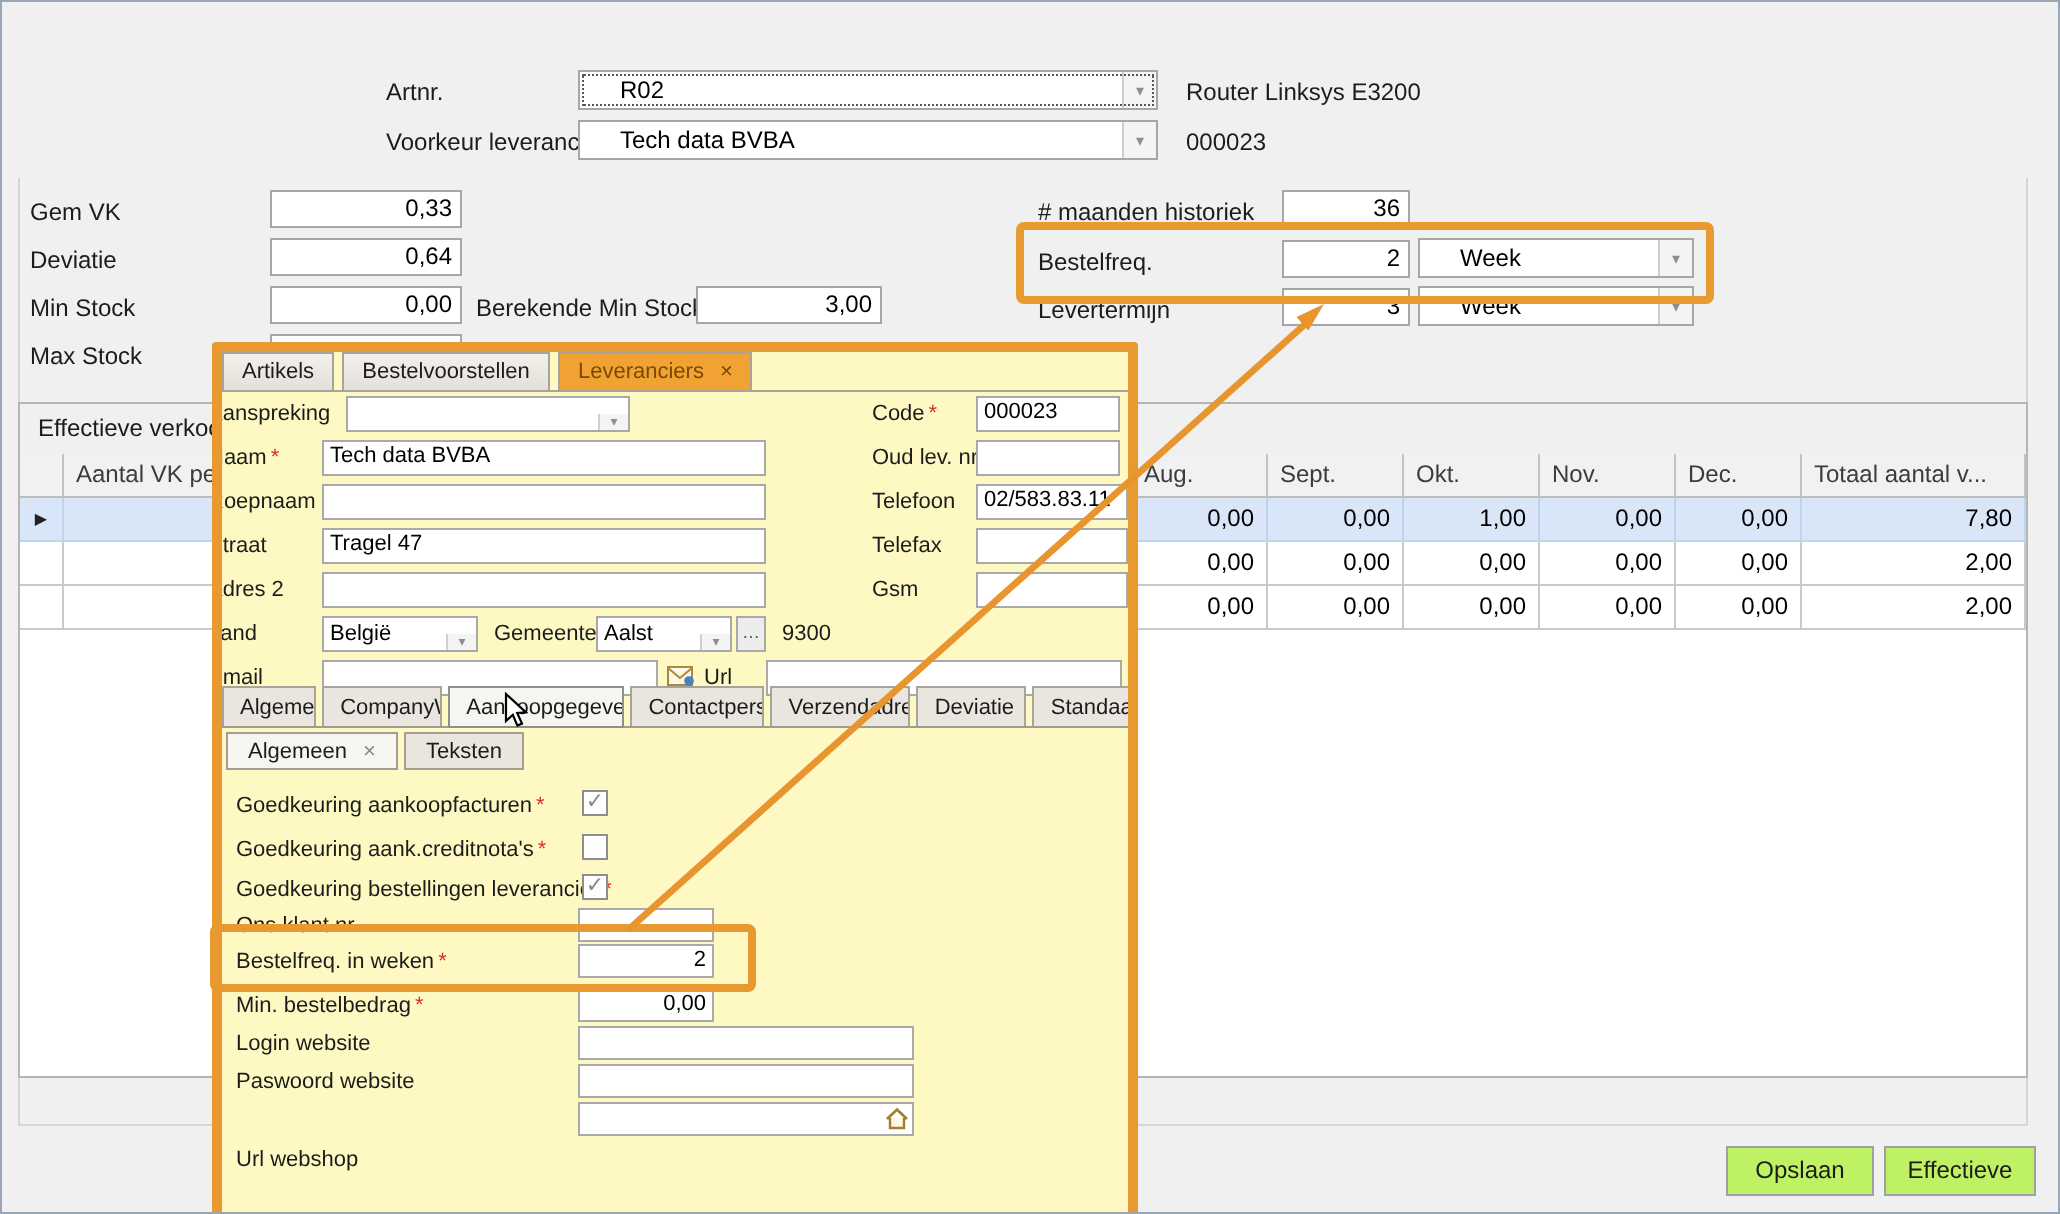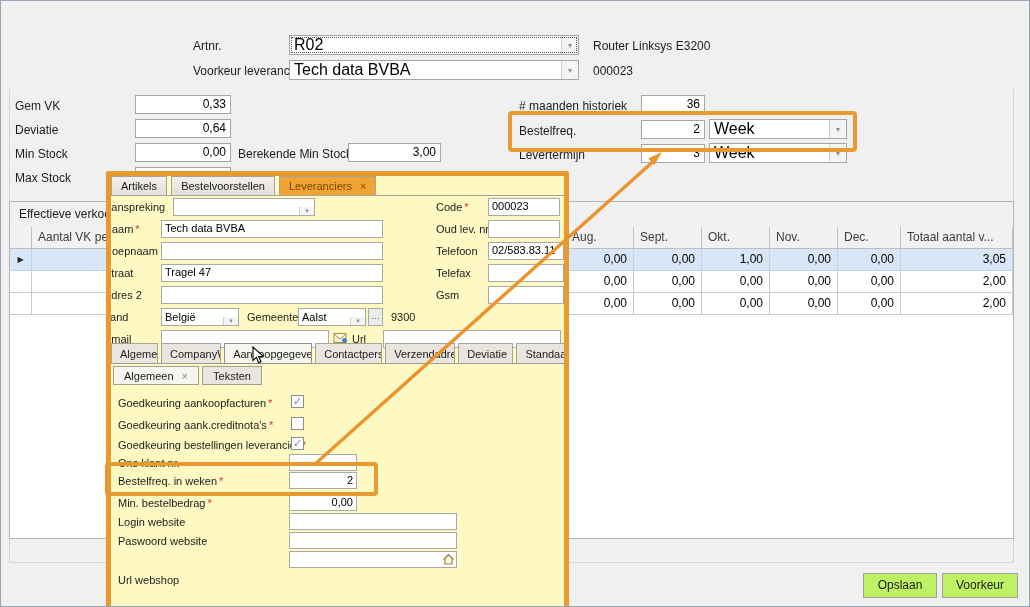--- a/index.html
+++ b/index.html
@@ -7,21 +7,21 @@
   .dialog{position:relative;width:1030px;height:607px;background:#f0f0f0;border:1px solid #98a6b5;box-sizing:border-box;overflow:hidden;}
   .abs{position:absolute;}
   .titlebar{position:absolute;left:0;top:0;width:100%;height:30px;background:#fcfcfc;border-bottom:1px solid #d8d8d8;box-sizing:border-box;}
   .title{position:absolute;left:34px;top:8px;font-size:12px;color:#1a1a1a;}
   .closebtn{position:absolute;right:16px;top:5px;font-size:17px;color:#444;cursor:pointer;}
   .lbl{position:absolute;font-size:12px;color:#1c1c1c;white-space:nowrap;}
   .box{position:absolute;background:#fff;border:1px solid #a6a6a6;box-sizing:border-box;font-size:12px;line-height:17px;padding:0 4px;white-space:nowrap;overflow:hidden;}
   .num{text-align:right;}
   .disabled{background:#f0f0f0;}
   .combo{position:absolute;background:#fff;border:1px solid #a6a6a6;box-sizing:border-box;display:flex;align-items:stretch;overflow:hidden;}
-  .cval{flex:1;font-size:16px;line-height:18px;padding-left:4px;white-space:nowrap;overflow:hidden;}
+  .cval{flex:1;font-size:12px;line-height:18px;padding-left:20px;white-space:nowrap;overflow:hidden;}
   .carrow{width:16px;background:#f4f4f4;border-left:1px solid #cfcfcf;color:#8f8f8f;font-size:8px;display:flex;align-items:center;justify-content:center;}
   .focused{outline:1px dotted #555;outline-offset:-3px;}
   .req{color:#d43030;font-size:11px;margin-left:2px;vertical-align:top;}
   .groupframe{position:absolute;left:8px;top:88px;width:1005px;height:474px;border:1px solid #d6d6d6;border-top:none;box-sizing:border-box;}
   
   .salespanel{position:absolute;left:8px;top:200px;width:1005px;height:338px;background:#fff;border:1px solid #b5b5b5;box-sizing:border-box;}
   .salescaption{position:absolute;left:0;top:0;width:1003px;height:25px;background:#f0f0f0;}
   .salescaption span{position:absolute;left:9px;top:5px;font-size:12px;color:#1c1c1c;white-space:nowrap;}
   .grid{position:absolute;display:grid;}
   .hc,.dc{height:21px;line-height:21px;font-size:12px;border-right:1px solid #c9c9c9;border-bottom:1px solid #c9c9c9;white-space:nowrap;overflow:hidden;box-sizing:content-box;}
@@ -135,42 +135,42 @@
       <div class="hc">Nov.</div>
       <div class="hc">Dec.</div>
       <div class="hc">Totaal aantal v...</div>
 
       <div class="dc sel">,00</div>
       <div class="dc sel">0,00</div>
       <div class="dc sel">0,00</div>
       <div class="dc sel">1,00</div>
       <div class="dc sel">0,00</div>
       <div class="dc sel">0,00</div>
-      <div class="dc sel">3,05</div>
+      <div class="dc sel">7,80</div>
 
       <div class="dc">,00</div>
       <div class="dc">0,00</div>
       <div class="dc">0,00</div>
       <div class="dc">0,00</div>
       <div class="dc">0,00</div>
       <div class="dc">0,00</div>
       <div class="dc">2,00</div>
 
       <div class="dc">,00</div>
       <div class="dc">0,00</div>
       <div class="dc">0,00</div>
       <div class="dc">0,00</div>
       <div class="dc">0,00</div>
       <div class="dc">0,00</div>
       <div class="dc">2,00</div>
     </div>
   </div>
 
   <div class="btn" style="left:862px;top:572px;width:74px;height:25px;line-height:23px">Opslaan</div>
-  <div class="btn" style="left:941px;top:572px;width:76px;height:25px;line-height:23px">Voorkeur</div>
+  <div class="btn" style="left:941px;top:572px;width:76px;height:25px;line-height:23px">Effectieve</div>
 
   <div class="overlay">
     <div class="ocontent">
 
       <div class="otabstrip">
         <span class="otab">Artikels</span>
         <span class="otab">Bestelvoorstellen</span>
         <span class="otab active-orange"><span>Leveranciers</span><span class="tclose">×</span></span>
       </div>
 

